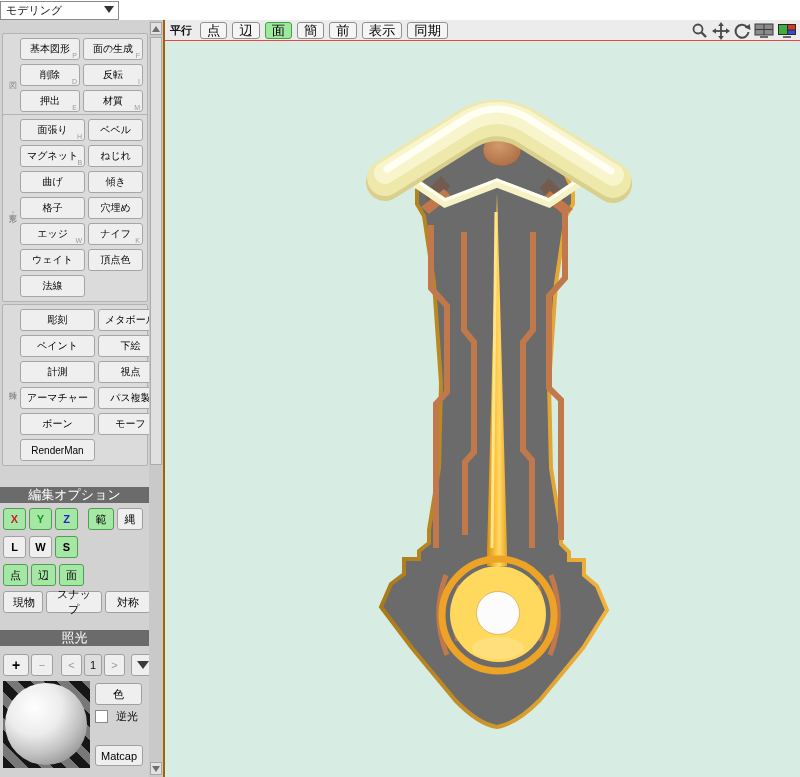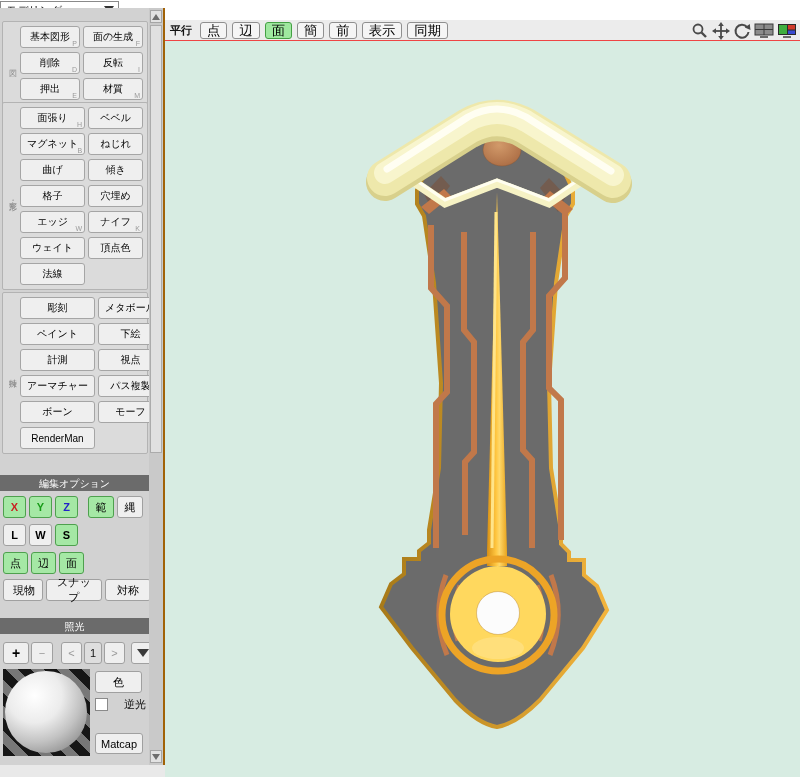--- a/index.html
+++ b/index.html
@@ -16,43 +16,43 @@
   
   .toolbar{position:absolute;top:20px;left:165px;width:635px;height:21px;background:#ececec;
            border-bottom:1px solid #ef4444;display:flex;align-items:center;box-sizing:border-box;}
   .tlabel{font-weight:bold;margin:0 8px 0 5px;}
   .tbtn{height:17px;line-height:15px;padding:0 6px;background:#f5f5f5;border:1px solid #8f8f8f;border-radius:3px;
         margin-right:5px;box-sizing:border-box;}
   .tbtn.active{background:#9fe89f;border-color:#44a044;}
   .ticons{position:absolute;right:3px;top:2px;display:flex;gap:3px;align-items:center;}
   .ticons svg{display:block;}
   
-  .panel{position:absolute;top:8px;left:0;width:165px;height:757px;background:#d2d2d2;border-right:7px solid #a16207;box-sizing:border-box;}
+  .panel{position:absolute;top:20px;left:0;width:165px;height:757px;background:#d2d2d2;border-right:7px solid #a16207;box-sizing:border-box;}
   .group{position:absolute;left:2px;width:146px;background:#dbdbdb;border:1px solid #b3b3b3;border-radius:2px;
          display:flex;box-sizing:border-box;}
   .gtab{width:17px;display:flex;align-items:center;justify-content:center;color:#8a8a8a;font-size:8px;
         writing-mode:vertical-rl;letter-spacing:1px;}
   .ggrid{flex:1;display:grid;grid-template-columns:1fr 1fr;gap:4px 3px;padding:4px 4px 4px 0;}
   .cmd{position:relative;height:22px;background:#efefef;border:1px solid #a5a5a5;border-radius:3px;
        display:flex;align-items:center;justify-content:center;font-size:10px;white-space:nowrap;box-sizing:border-box;}
   .cmd .key{position:absolute;right:2px;bottom:0;font-size:7px;color:#9a9a9a;}
   .sec-header{position:absolute;left:0;width:149px;height:16px;background:#6b6b6b;color:#fff;
-              display:flex;align-items:flex-end;justify-content:center;font-size:10px;}
+              display:flex;align-items:center;justify-content:center;font-size:13px;}
   .orow{position:absolute;left:3px;display:flex;gap:3px;}
   .obtn{height:22px;background:#efefef;border:1px solid #a0a0a0;border-radius:3px;display:flex;
         align-items:center;justify-content:center;box-sizing:border-box;font-size:11px;}
   .obtn.green{background:#a5e8a5;border-color:#4ea04e;}
   .obtn.bold{font-weight:bold;}
   .xr{color:#c92222;} .yg{color:#169a16;} .zb{color:#2323c8;}
   .dis{color:#9a9a9a;}
   .preview{position:absolute;left:3px;top:661px;width:87px;height:87px;
            background:repeating-linear-gradient(45deg,#161616 0 9px,#787878 9px 18px);overflow:hidden;}
   .sphere{position:absolute;left:2px;top:2px;width:82px;height:82px;border-radius:50%;
           background:radial-gradient(circle at 36% 30%,#ffffff 0%,#ececec 35%,#c2c2c2 60%,#8d8d8d 85%,#6e6e6e 100%);}
-  .chkrow{position:absolute;left:95px;top:689px;display:flex;align-items:center;gap:16px;}
+  .chkrow{position:absolute;left:95px;top:689px;display:flex;align-items:center;gap:8px;}
   .chk{width:11px;height:11px;background:#fff;border:1px solid #8a8a8a;}
   .vscroll{position:absolute;left:149px;top:0;width:14px;height:757px;background:#c9c9c9;}
   .varrow{position:absolute;left:1px;width:12px;height:13px;background:#e2e2e2;border:1px solid #a5a5a5;
           display:flex;align-items:center;justify-content:center;box-sizing:border-box;}
   .tri-up{width:0;height:0;border-left:4px solid transparent;border-right:4px solid transparent;border-bottom:6px solid #6e6e6e;}
   .tri-dn{width:0;height:0;border-left:4px solid transparent;border-right:4px solid transparent;border-top:6px solid #6e6e6e;}
   .vthumb{position:absolute;left:1px;top:17px;width:12px;height:428px;background:#e0e0e0;border:1px solid #ababab;box-sizing:border-box;}
   
   .viewport{position:absolute;left:165px;top:41px;width:635px;height:736px;background:#d7ece2;}
 </style>

